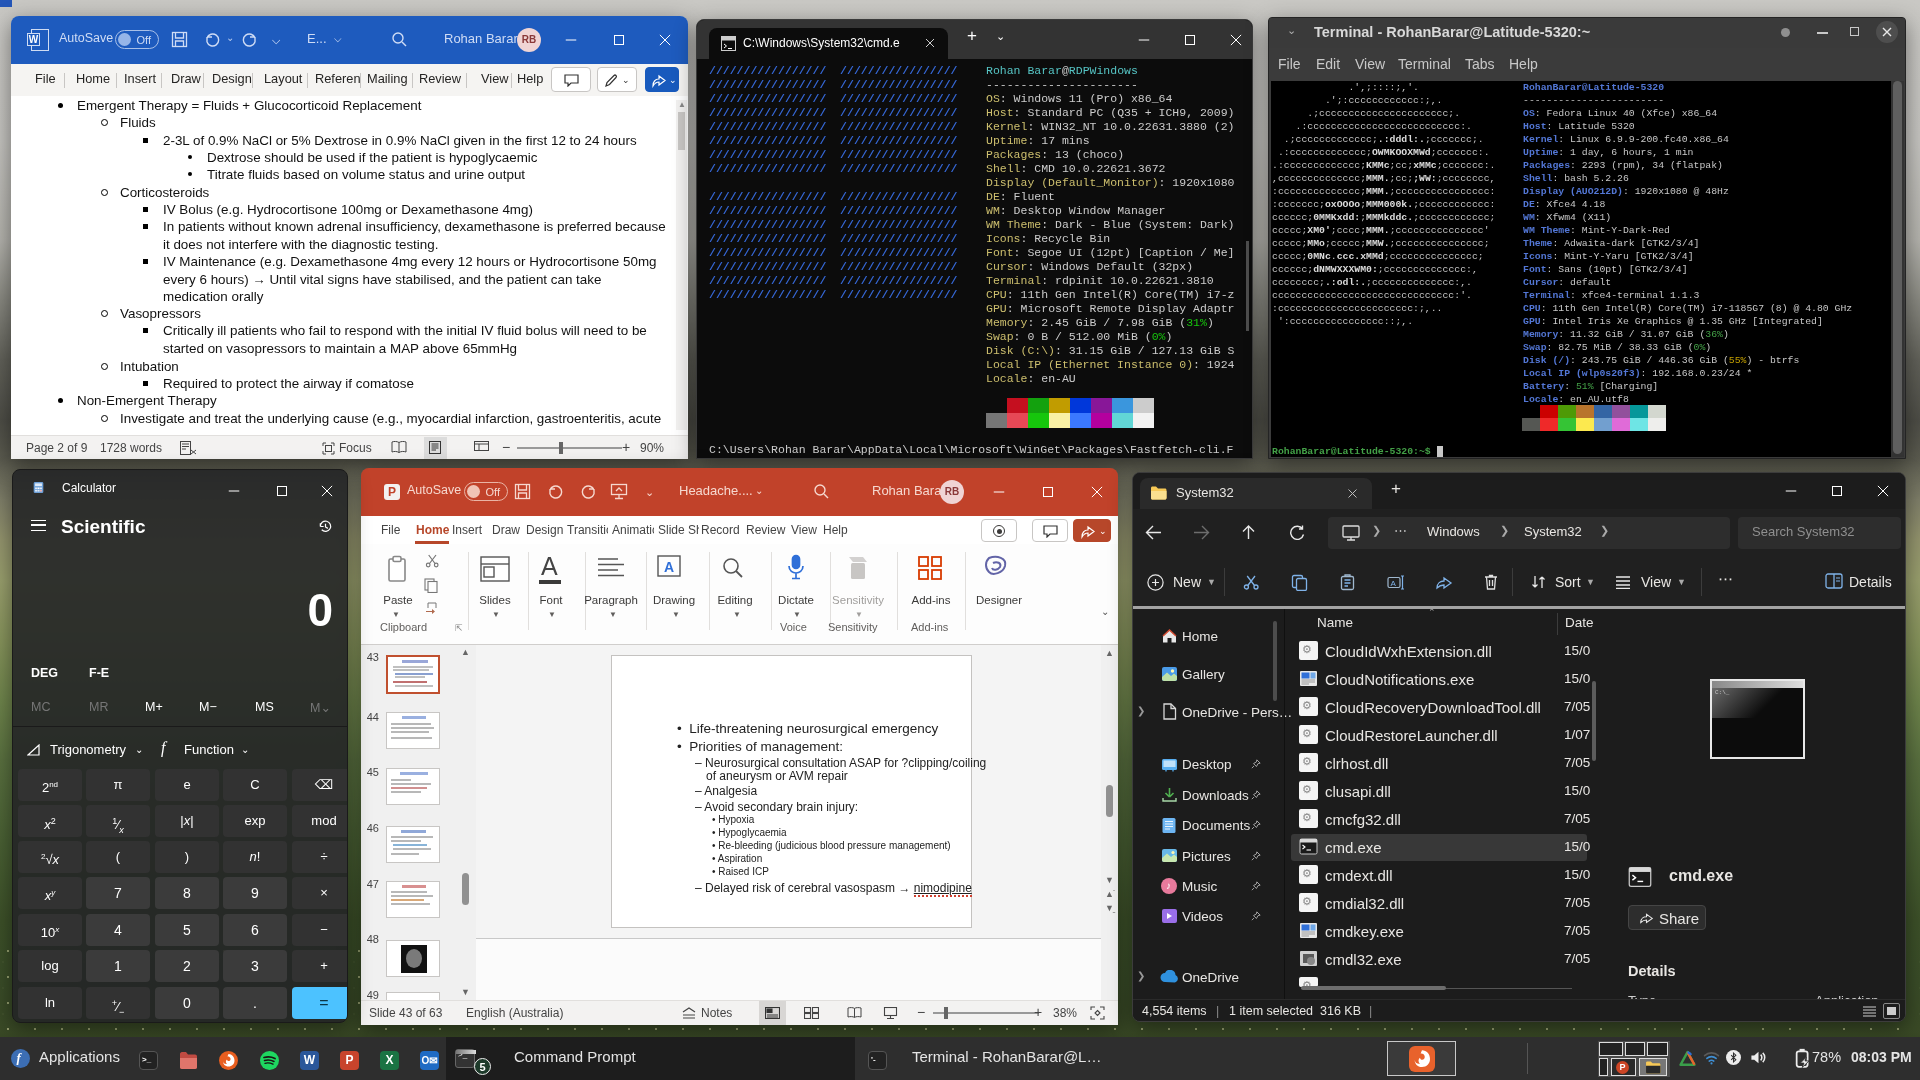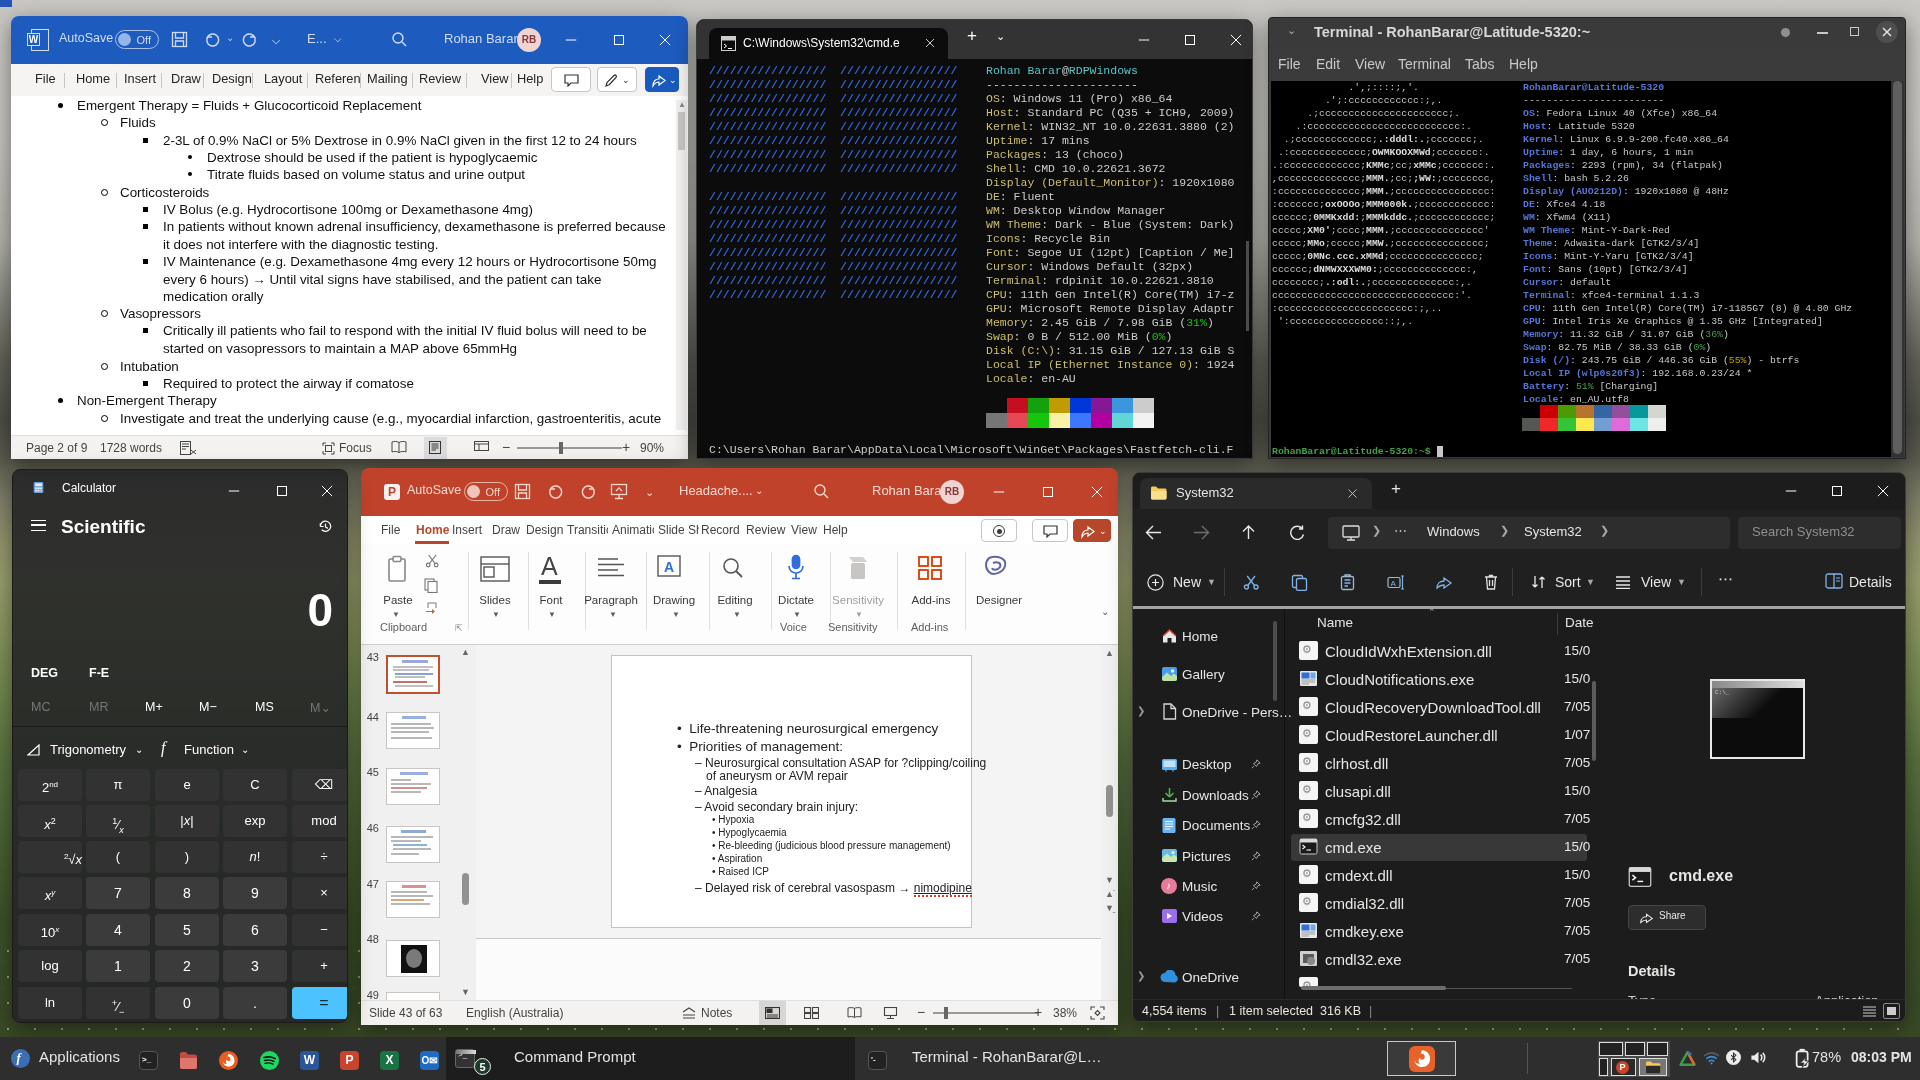--- a/index.html
+++ b/index.html
@@ -838,21 +838,21 @@
     <div class="btn fn" style="left:5px;top:299px;">2<sup style="font-size:8px;">nd</sup></div>
     <div class="btn fn" style="left:73px;top:299px;">π</div>
     <div class="btn fn" style="left:142px;top:299px;">e</div>
     <div class="btn fn" style="left:210px;top:299px;">C</div>
     <div class="btn fn" style="left:279px;top:299px;">⌫</div>
     <div class="btn fn" style="left:5px;top:335px;"><i>x</i><sup style="font-size:9px;">2</sup></div>
     <div class="btn fn" style="left:73px;top:335px;"><sup style="font-size:9px;">1</sup>⁄<sub style="font-size:9px;"><i>x</i></sub></div>
     <div class="btn fn" style="left:142px;top:335px;">|<i>x</i>|</div>
     <div class="btn fn" style="left:210px;top:335px;">exp</div>
     <div class="btn fn" style="left:279px;top:335px;">mod</div>
-    <div class="btn fn" style="left:5px;top:371px;text-align:right;"><sup style="font-size:8px;">2</sup>√<i>x</i></div>
+    <div class="btn fn" style="left:5px;top:371px;"><sup style="font-size:8px;">2</sup>√<i>x</i></div>
     <div class="btn fn" style="left:73px;top:371px;">(</div>
     <div class="btn fn" style="left:142px;top:371px;">)</div>
     <div class="btn fn" style="left:210px;top:371px;"><i>n</i>!</div>
     <div class="btn fn" style="left:279px;top:371px;">÷</div>
     <div class="btn fn" style="left:5px;top:407px;"><i>x</i><sup style="font-size:8px;"><i>y</i></sup></div>
     <div class="btn" style="left:73px;top:407px;">7</div>
     <div class="btn" style="left:142px;top:407px;">8</div>
     <div class="btn" style="left:210px;top:407px;">9</div>
     <div class="btn fn" style="left:279px;top:407px;">×</div>
     <div class="btn fn" style="left:5px;top:444px;">10<sup style="font-size:8px;"><i>x</i></sup></div>
@@ -1195,21 +1195,21 @@
         <rect x="1" y="2" width="17" height="15" rx="1.5" fill="#1a1a1a" stroke="#c8c8c8" stroke-width="1"></rect>
         <rect x="1" y="2" width="17" height="3.5" fill="#d8d8d8"></rect>
         <path d="M3.5 8 L6 10 L3.5 12" stroke="#fff" fill="none" stroke-width="1.1"></path>
         <path d="M7.5 13 H12" stroke="#fff" stroke-width="1.1"></path>
       </svg>
       <span class="abs" style="left:64px;top:258px;font-size:16px;font-weight:700;">cmd.exe</span>
       <div class="abs" style="left:23px;top:296px;width:78px;height:25px;background:#2d2d2d;border:1px solid #454545;border-radius:4px;">
         <svg class="abs" style="left:10px;top:5px;" width="15" height="14" viewBox="0 0 18 17">
           <path d="M2 14 C2 9 5.5 7 9 7 V4 L16 9 L9 14 V11 C6.5 11 4 12 2 14 Z" fill="none" stroke="#e8e8e8" stroke-width="1.3"></path>
         </svg>
-        <span class="abs" style="left:30px;top:4px;font-size:10px;">Share</span>
+        <span class="abs" style="left:30px;top:4px;font-size:15px;">Share</span>
       </div>
       <span class="abs" style="left:23px;top:354px;font-size:14.5px;font-weight:700;">Details</span>
       <span class="abs" style="left:23px;top:384px;font-size:13px;color:#d0d0d0;">Type</span>
       <span class="abs" style="left:210px;top:384px;font-size:13px;color:#d0d0d0;">Application</span>
     </div>
 
     <div class="abs" style="left:0;top:526px;width:774px;height:24px;background:#1c1c1c;border-top:1px solid #2a2a2a;">
       <span class="abs" style="left:9px;top:4px;font-size:12.5px;">4,554 items</span>
       <span class="abs" style="left:83px;top:4px;font-size:12.5px;color:#888;">|</span>
       <span class="abs" style="left:96px;top:4px;font-size:12.5px;">1 item selected&nbsp;&nbsp;316 KB</span>

